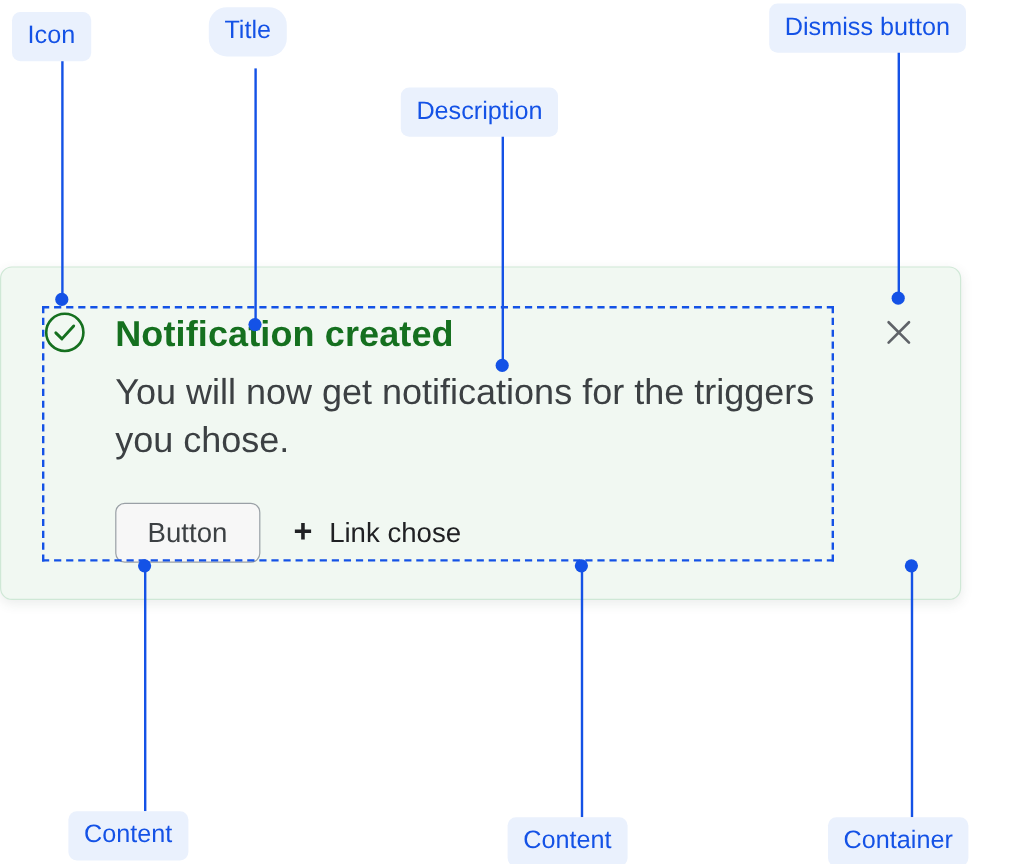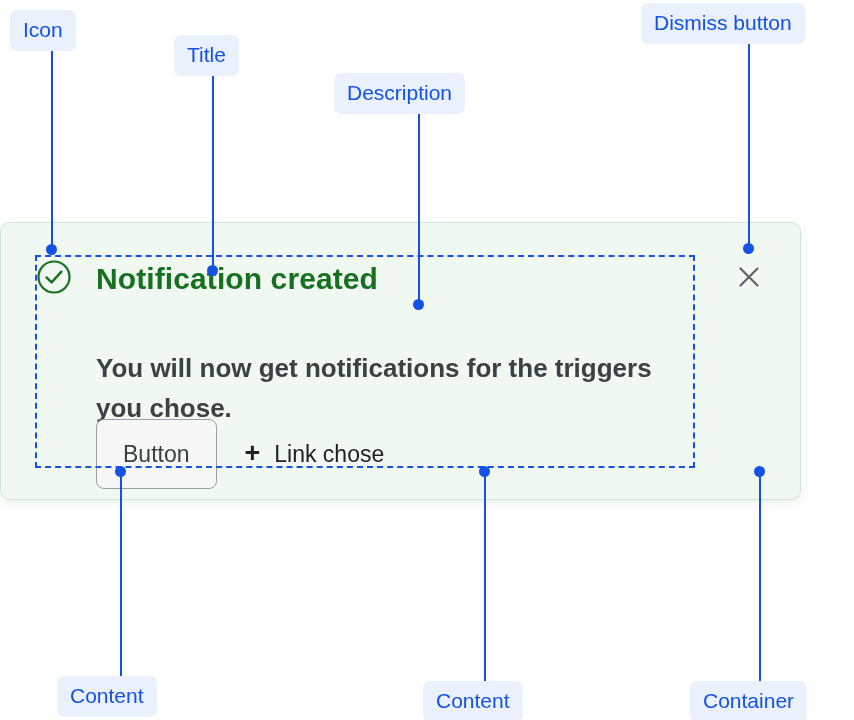--- a/index.html
+++ b/index.html
@@ -88,41 +88,40 @@
     font-weight: 700;
     color: #15701f;
     letter-spacing: 0.1px;
     line-height: 1.2;
   }
   .notif-desc {
     position: absolute;
     left: 96px;
     top: 308px;
     width: 596px;
-    font-size: 26px;
-    font-weight: 700;
+    font-size: 30px;
+    font-weight: 400;
     color: #3c4043;
     line-height: 40px;
-    margin-top: 40px;
   }
 
   
   .actions-row {
     position: absolute;
     left: 96px;
     top: 419px;
     display: flex;
     align-items: center;
     gap: 28px;
   }
   .action-button {
     background: #f7f7f7;
     border: 1px solid #9aa0a6;
     border-radius: 8px;
-    padding: 21px 26px;
+    padding: 11px 26px;
     font-size: 23px;
     font-family: "Liberation Sans", sans-serif;
     color: #3c4043;
     line-height: 1.15;
     cursor: pointer;
   }
   .action-link {
     display: flex;
     align-items: center;
     gap: 14px;
@@ -203,18 +202,18 @@
 <div class="leader" style="left:120px; top:472px; height:204px;"></div>
 <div class="leader-dot" style="left:115px; top:466px;"></div>
 
 <div class="leader" style="left:484px; top:472px; height:209px;"></div>
 <div class="leader-dot" style="left:479px; top:466px;"></div>
 
 <div class="leader" style="left:759px; top:472px; height:209px;"></div>
 <div class="leader-dot" style="left:754px; top:466px;"></div>
 
 <div class="anno-pill" style="left:10px;  top:10px;">Icon</div>
-<div class="anno-pill" style="left:174px; top:35px;">Title</div>
+<div class="anno-pill" style="left:174px; top:6px;border-radius:15px;">Title</div>
 <div class="anno-pill" style="left:334px; top:73px;">Description</div>
 <div class="anno-pill" style="left:641px; top:3px;">Dismiss button</div>
 <div class="anno-pill" style="left:57px;  top:676px;">Content</div>
 <div class="anno-pill" style="left:423px; top:681px;">Content</div>
 <div class="anno-pill" style="left:690px; top:681px;">Container</div>
 
 </body></html>

